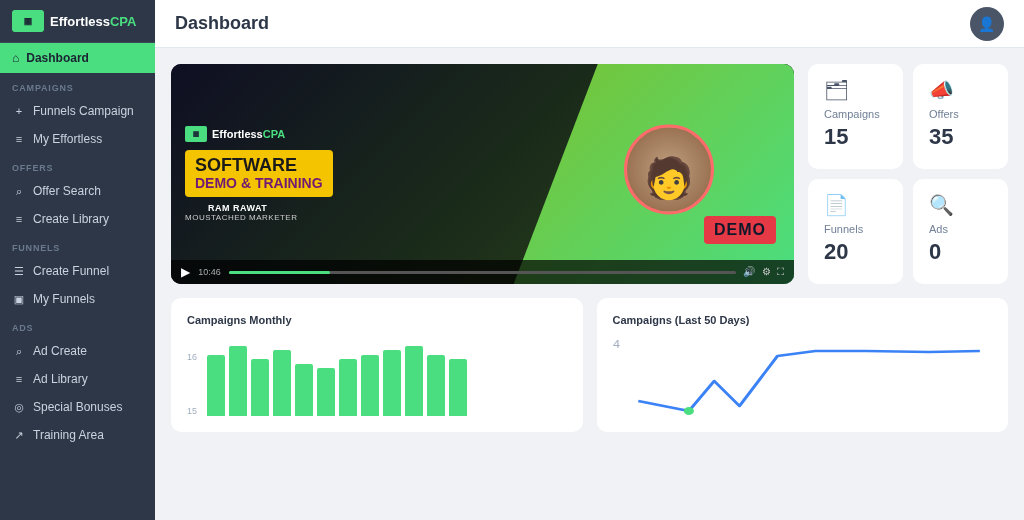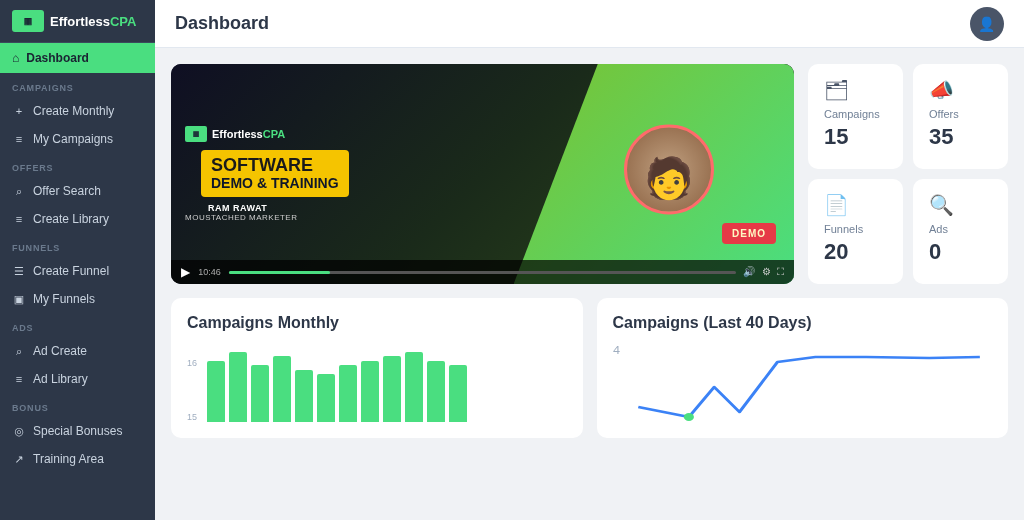--- a/index.html
+++ b/index.html
@@ -154,24 +154,23 @@
       font-size: 7px; color: #1a2332; font-weight: 900;
     }
     .video-logo-text { font-size: 11px; font-weight: 700; }
     .video-logo-text span:first-child { color: #fff; }
     .video-logo-text span:last-child { color: #4ade80; }
     .video-title-box {
       background: #f5c400;
       padding: 6px 10px;
       border-radius: 4px;
       margin-bottom: 6px;
-      margin-left: 16px;
     }
     .video-title-box .line1 { font-size: 18px; font-weight: 900; color: #1a1a1a; line-height: 1.1; }
-    .video-title-box .line2 { font-size: 14px; font-weight: 900; color: #0f172a; line-height: 1.1; }
+    .video-title-box .line2 { font-size: 14px; font-weight: 900; color: #701a75; line-height: 1.1; }
     .video-subtitle1 { color: #fff; font-size: 9px; font-weight: 600; letter-spacing: 0.5px; padding-left: 23px; }
     .video-subtitle2 { color: #ccc; font-size: 8px; letter-spacing: 0.5px; }
     .video-person-circle {
       position: absolute;
       right: 80px; top: 50%;
       transform: translateY(-55%);
       width: 90px; height: 90px;
       border-radius: 50%;
       background: radial-gradient(circle, #c0a080, #8a6040);
       border: 3px solid #ff6b6b;
@@ -179,22 +178,22 @@
       overflow: hidden;
       display: flex; align-items: center; justify-content: center;
     }
     .video-person-circle .person-silhouette {
       font-size: 40px; color: #5a3a20; margin-top: 16px;
     }
     .demo-badge {
       position: absolute;
       right: 18px; bottom: 40px;
       background: #e63946;
-      color: #fef9c3;
-      font-size: 10px;
+      color: #0f172a;
+      font-size: 16px;
       font-weight: 900;
       padding: 5px 10px;
       border-radius: 4px;
       z-index: 4;
       letter-spacing: 1px;
     }
     .video-controls {
       position: absolute;
       bottom: 0; left: 0; right: 0;
       background: rgba(0,0,0,0.7);
@@ -241,21 +240,21 @@
     }
 
     
     .chart-card {
       flex: 1;
       background: #ffffff;
       border-radius: 10px;
       padding: 16px;
       min-height: 130px;
     }
-    .chart-title { font-size: 16px; font-weight: 600; color: #2d3748; margin-bottom: 10px; }
+    .chart-title { font-size: 11px; font-weight: 600; color: #2d3748; margin-bottom: 10px; }
     .chart-area { height: 80px; position: relative; overflow: hidden; }
 
     
     .line-chart-svg { width: 100%; height: 100%; }
 
     
     .icon-campaigns { color: #4a5568; }
     .icon-offers { color: #4ade80; }
     .icon-funnels { color: #4a5568; }
     .icon-ads { color: #4ade80; }
@@ -272,25 +271,25 @@
   </div>
 
   <div class="sidebar-active-item">
     <span>⌂</span>
     <span>Dashboard</span>
   </div>
 
   <div class="sidebar-section-label">CAMPAIGNS</div>
   <div class="sidebar-item">
     <span class="si-icon">+</span>
-    <span>Create Monthly</span>
+    <span>Funnels Campaign</span>
   </div>
   <div class="sidebar-item">
     <span class="si-icon">≡</span>
-    <span>My Campaigns</span>
+    <span>My Effortless</span>
   </div>
 
   <div class="sidebar-section-label">OFFERS</div>
   <div class="sidebar-item">
     <span class="si-icon">⌕</span>
     <span>Offer Search</span>
   </div>
   <div class="sidebar-item">
     <span class="si-icon">≡</span>
     <span>Create Library</span>
@@ -309,21 +308,20 @@
   <div class="sidebar-section-label">ADS</div>
   <div class="sidebar-item">
     <span class="si-icon">⌕</span>
     <span>Ad Create</span>
   </div>
   <div class="sidebar-item">
     <span class="si-icon">≡</span>
     <span>Ad Library</span>
   </div>
 
-  <div class="sidebar-section-label">BONUS</div>
   <div class="sidebar-item">
     <span class="si-icon">◎</span>
     <span>Special Bonuses</span>
   </div>
   <div class="sidebar-item">
     <span class="si-icon">↗</span>
     <span>Training Area</span>
   </div>
 </div>
 
@@ -422,21 +420,21 @@
                 <div style="background: rgb(74, 222, 128); border-radius: 2px 2px 0px 0px; width: 18px; height: 65.625px;"></div>
                 <div style="background: rgb(74, 222, 128); border-radius: 2px 2px 0px 0px; width: 18px; height: 70px;"></div>
                 <div style="background: rgb(74, 222, 128); border-radius: 2px 2px 0px 0px; width: 18px; height: 61.25px;"></div>
                 <div style="background: rgb(74, 222, 128); border-radius: 2px 2px 0px 0px; width: 18px; height: 56.875px;"></div>
               </div>
           </div>
         </div>
       </div>
 
       <div class="chart-card">
-        <div class="chart-title">Campaigns (Last 40 Days)</div>
+        <div class="chart-title">Campaigns (Last 50 Days)</div>
         <div class="chart-area">
           <svg class="line-chart-svg" viewBox="0 0 300 80" preserveAspectRatio="none">
             <text x="0" y="12" font-size="10" fill="#a0aec0">4</text>
 
             <polyline points="20,65 60,75 80,45 100,70 130,20 160,15 200,15 250,16 290,15" fill="none" stroke="#3b82f6" stroke-width="2.5" stroke-linejoin="round"></polyline>
 
             <circle cx="60" cy="75" r="4" fill="#4ade80"></circle>
           </svg>
         </div>
       </div>

